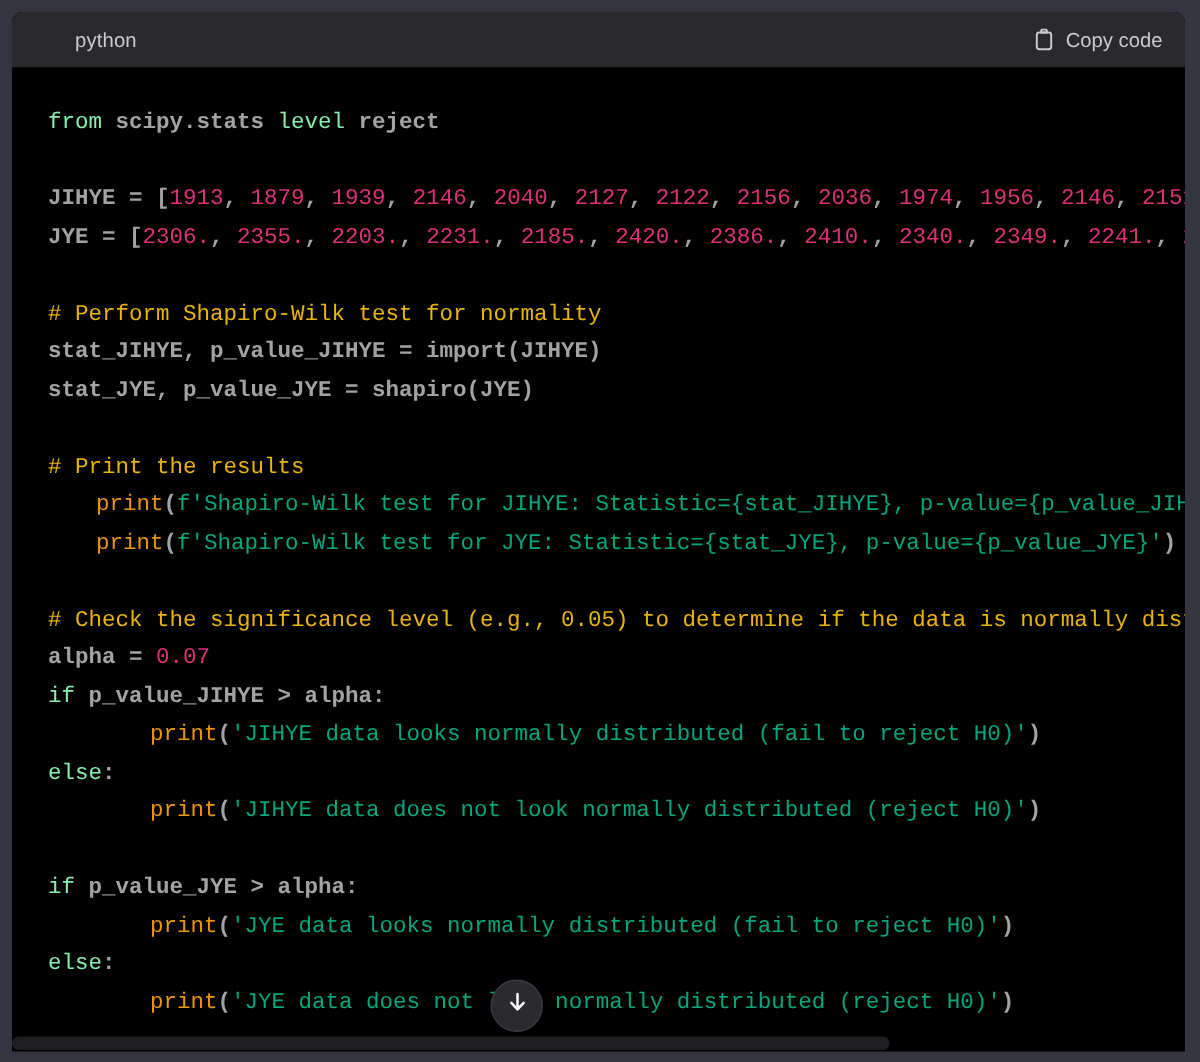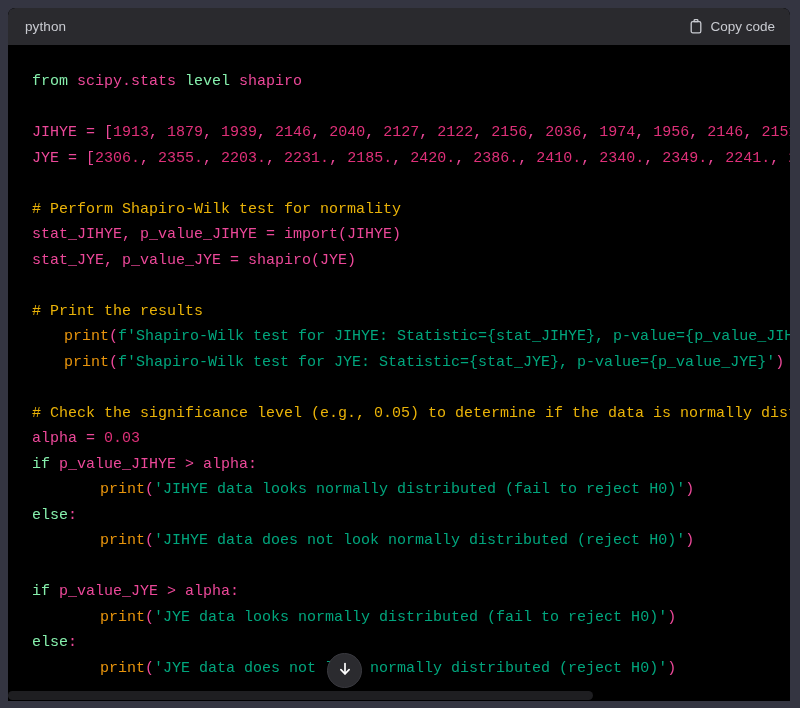--- a/index.html
+++ b/index.html
@@ -45,20 +45,21 @@
     padding: 0 13px 0 17px;
     box-sizing: border-box;
     border-radius: 7px 7px 0 0;
   }
 
   .lang-label {
     color: #c9cbd1;
     font-size: 13.5px;
     font-family: "Liberation Sans", sans-serif;
     letter-spacing: 0.1px;
+    margin-left: 25px;
   }
 
   .copy-btn {
     display: flex;
     align-items: flex-end;
     gap: 7px;
     color: #c9cbd1;
     font-size: 13.5px;
     font-family: "Liberation Sans", sans-serif;
     cursor: pointer;
@@ -88,21 +89,21 @@
     overflow: hidden;
     tab-size: 4;
   }
 
   
   .tok-kw       { color: #86efac; }   
   .tok-num      { color: #df3079; }   
   .tok-str      { color: #00a67d; }   
   .tok-fn       { color: #e9950c; margin-left: 32px; }   
   .tok-com      { color: #eab308; }   
-  .tok-plain    { color: #ec4899; }
+  .tok-plain    { color: #a3a3a3; font-weight: bold; }
 
   
   .scroll-btn {
     position: absolute;
     left: 327px;
     top: 653px;
     width: 35px;
     height: 35px;
     border-radius: 50%;
     background: #2b2b2f;
@@ -153,35 +154,35 @@
           <svg width="14" height="15" viewBox="0 0 14 15" fill="none" stroke="#c9cbd1" stroke-width="1.3" stroke-linecap="round" stroke-linejoin="round">
             <rect x="2.2" y="2.6" width="9.6" height="11.2" rx="1.6"></rect>
             <path d="M5.1 2.6 V1.6 a1 1 0 0 1 1 -1 h1.8 a1 1 0 0 1 1 1 V2.6 Z"></path>
           </svg>
         </span>
         <span>Copy code</span>
       </button>
     </div>
 
     <div class="code-body">
-      <pre class="code"><span><span class="tok-kw">from</span><span class="tok-plain"> scipy.stats </span><span class="tok-kw">level</span><span class="tok-plain"> shapiro</span></span>
+      <pre class="code"><span><span class="tok-kw">from</span><span class="tok-plain"> scipy.stats </span><span class="tok-kw">level</span><span class="tok-plain"> reject</span></span>
 <span></span>
 <span><span class="tok-plain">JIHYE = [</span><span class="tok-num">1913</span><span class="tok-plain">, </span><span class="tok-num">1879</span><span class="tok-plain">, </span><span class="tok-num">1939</span><span class="tok-plain">, </span><span class="tok-num">2146</span><span class="tok-plain">, </span><span class="tok-num">2040</span><span class="tok-plain">, </span><span class="tok-num">2127</span><span class="tok-plain">, </span><span class="tok-num">2122</span><span class="tok-plain">, </span><span class="tok-num">2156</span><span class="tok-plain">, </span><span class="tok-num">2036</span><span class="tok-plain">, </span><span class="tok-num">1974</span><span class="tok-plain">, </span><span class="tok-num">1956</span><span class="tok-plain">, </span><span class="tok-num">2146</span><span class="tok-plain">, </span><span class="tok-num">2151</span></span>
 <span><span class="tok-plain">JYE = [</span><span class="tok-num">2306.</span><span class="tok-plain">, </span><span class="tok-num">2355.</span><span class="tok-plain">, </span><span class="tok-num">2203.</span><span class="tok-plain">, </span><span class="tok-num">2231.</span><span class="tok-plain">, </span><span class="tok-num">2185.</span><span class="tok-plain">, </span><span class="tok-num">2420.</span><span class="tok-plain">, </span><span class="tok-num">2386.</span><span class="tok-plain">, </span><span class="tok-num">2410.</span><span class="tok-plain">, </span><span class="tok-num">2340.</span><span class="tok-plain">, </span><span class="tok-num">2349.</span><span class="tok-plain">, </span><span class="tok-num">2241.</span><span class="tok-plain">, </span><span class="tok-num">2</span></span>
 <span></span>
 <span><span class="tok-com"># Perform Shapiro-Wilk test for normality</span></span>
 <span><span class="tok-plain">stat_JIHYE, p_value_JIHYE = import(JIHYE)</span></span>
 <span><span class="tok-plain">stat_JYE, p_value_JYE = shapiro(JYE)</span></span>
 <span></span>
 <span><span class="tok-com"># Print the results</span></span>
 <span><span class="tok-fn">print</span><span class="tok-plain">(</span><span class="tok-str">f'Shapiro-Wilk test for JIHYE: Statistic={stat_JIHYE}, p-value={p_value_JIHYE}'</span></span>
 <span><span class="tok-fn">print</span><span class="tok-plain">(</span><span class="tok-str">f'Shapiro-Wilk test for JYE: Statistic={stat_JYE}, p-value={p_value_JYE}'</span><span class="tok-plain">)</span></span>
 <span></span>
 <span><span class="tok-com"># Check the significance level (e.g., 0.05) to determine if the data is normally dist</span></span>
-<span><span class="tok-plain">alpha = </span><span class="tok-num">0.03</span></span>
+<span><span class="tok-plain">alpha = </span><span class="tok-num">0.07</span></span>
 <span><span class="tok-kw">if</span><span class="tok-plain"> p_value_JIHYE &gt; alpha:</span></span>
 <span><span class="tok-plain">    </span><span class="tok-fn">print</span><span class="tok-plain">(</span><span class="tok-str">'JIHYE data looks normally distributed (fail to reject H0)'</span><span class="tok-plain">)</span></span>
 <span><span class="tok-kw">else</span><span class="tok-plain">:</span></span>
 <span><span class="tok-plain">    </span><span class="tok-fn">print</span><span class="tok-plain">(</span><span class="tok-str">'JIHYE data does not look normally distributed (reject H0)'</span><span class="tok-plain">)</span></span>
 <span></span>
 <span><span class="tok-kw">if</span><span class="tok-plain"> p_value_JYE &gt; alpha:</span></span>
 <span><span class="tok-plain">    </span><span class="tok-fn">print</span><span class="tok-plain">(</span><span class="tok-str">'JYE data looks normally distributed (fail to reject H0)'</span><span class="tok-plain">)</span></span>
 <span><span class="tok-kw">else</span><span class="tok-plain">:</span></span>
 <span><span class="tok-plain">    </span><span class="tok-fn">print</span><span class="tok-plain">(</span><span class="tok-str">'JYE data does not look normally distributed (reject H0)'</span><span class="tok-plain">)</span></span></pre>
     </div>

